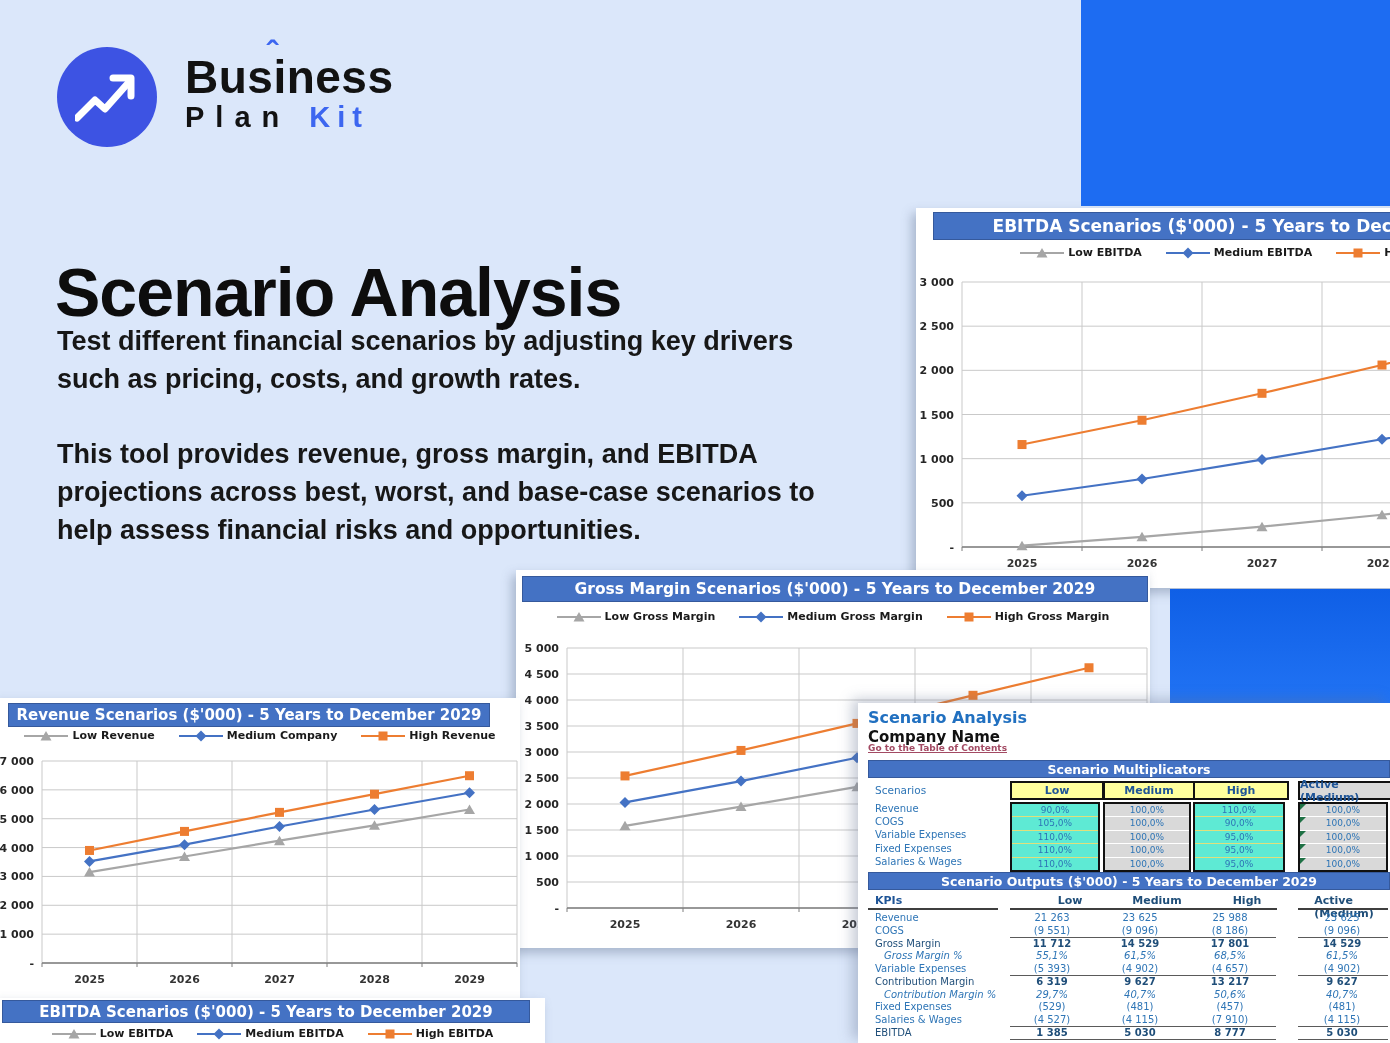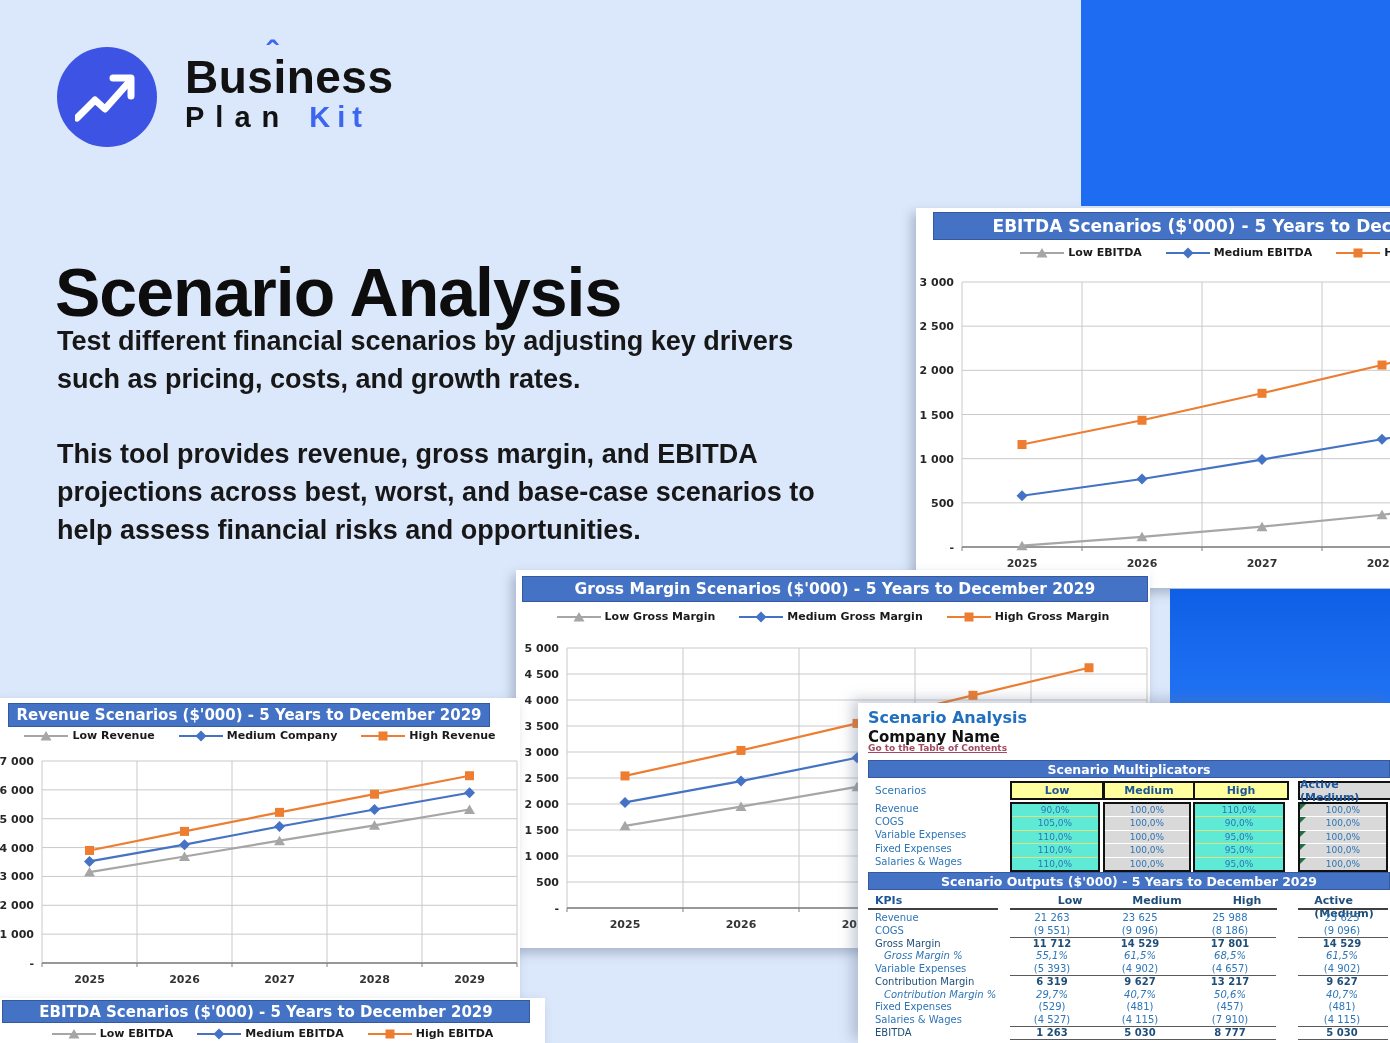--- a/index.html
+++ b/index.html
@@ -530,21 +530,21 @@
           <div class="lbl">Salaries &amp; Wages</div>
           <div class="onum" style="left: 151px;">(4 527)</div>
           <div class="onum" style="left: 239px;">(4 115)</div>
           <div class="onum" style="left: 329px;">(7 910)</div>
           <div class="onum" style="left: 441px;">(4 115)</div>
         </div>
         <div class="osep" style="left: 152px; width: 266px; top: 323px;"></div>
         <div class="osep" style="left: 440px; width: 90px; top: 323px;"></div>
         <div class="orow bold" style="top: 323.75px;">
           <div class="lbl">EBITDA</div>
-          <div class="onum" style="left: 151px;">1 263</div>
+          <div class="onum" style="left: 151px;">1 385</div>
           <div class="onum" style="left: 239px;">5 030</div>
           <div class="onum" style="left: 329px;">8 777</div>
           <div class="onum" style="left: 441px;">5 030</div>
         </div>
         <div class="osep" style="left: 152px; width: 266px; top: 335.75px;"></div>
         <div class="osep" style="left: 440px; width: 90px; top: 335.75px;"></div>
       </div>
   </div>
 
 </div>

